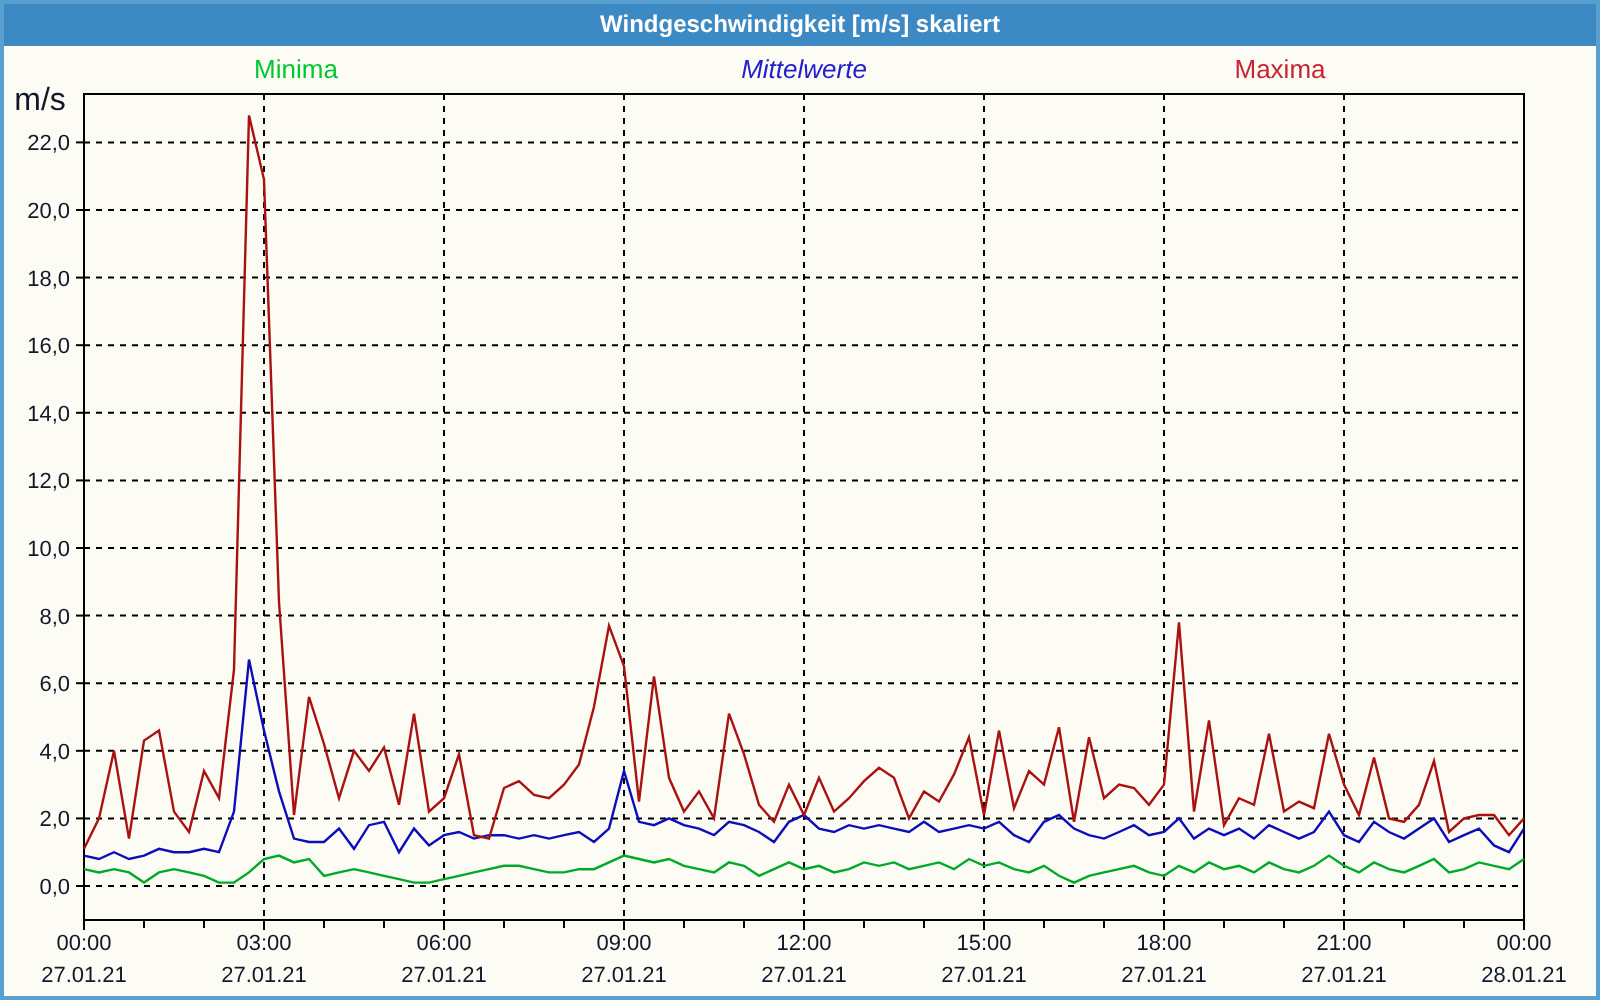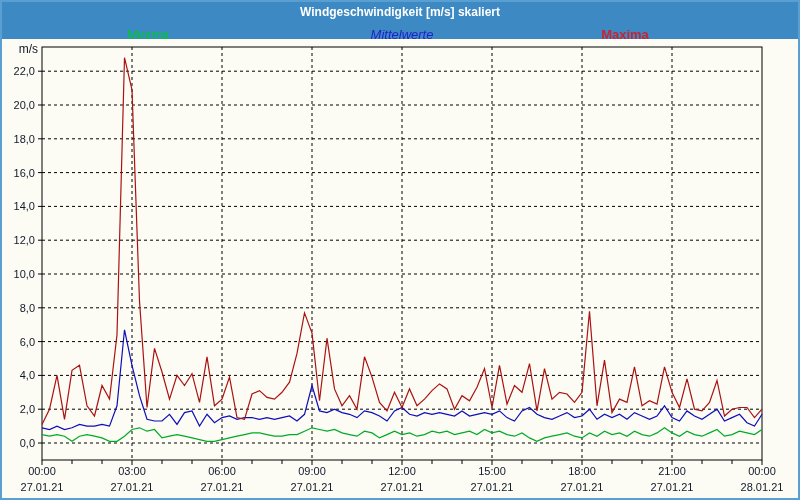--- a/index.html
+++ b/index.html
@@ -6,38 +6,38 @@
   body{font-family:"Liberation Sans",sans-serif;}
   #window{
     position:relative;
     width:800px;height:500px;
     box-sizing:border-box;
     border:2px solid #5a9fd2;
     background:#fcfcf4;
     overflow:hidden;
   }
   #title-bar{
-    position:absolute;left:0;top:0;right:0;height:37px;
+    position:absolute;left:0;top:0;right:0;height:21px;
     background:#3d89c3;
     color:#ffffff;
     font-size:12px;font-weight:bold;
     text-align:center;line-height:21px;
   }
   .legend-item{
     position:absolute;top:25px;
     transform:translateX(-50%);
     font-size:13px;
     white-space:nowrap;
   }
   #legend-minima{left:146px;}
   #legend-mittelwerte{left:400px;}
-  #legend-maxima{left:623px;font-weight:bold;}
+  #legend-maxima{left:638px;}
   #y-unit{
     position:absolute;left:0;top:40px;width:36px;
-    text-align:right;font-size:12px;color:#10182a;
+    text-align:center;font-size:16px;color:#10182a;
   }
   #chart-svg{position:absolute;left:0;top:0;}
   text{font-family:"Liberation Sans",sans-serif;}
 </style>
 </head>
 <body>
 
 <div id="window" style="background: rgb(252, 252, 244); border-color: rgb(90, 159, 210);">
   <div id="title-bar" style="background: rgb(61, 137, 195);">
     <span>Windgeschwindigkeit [m/s] skaliert</span>

